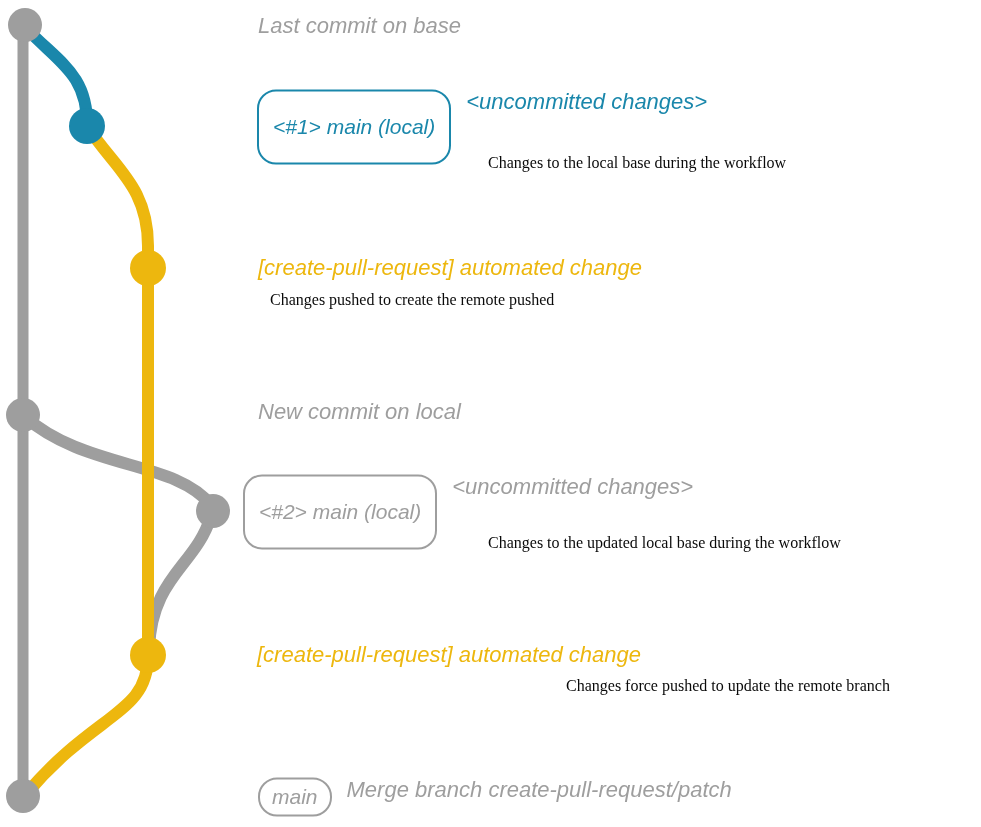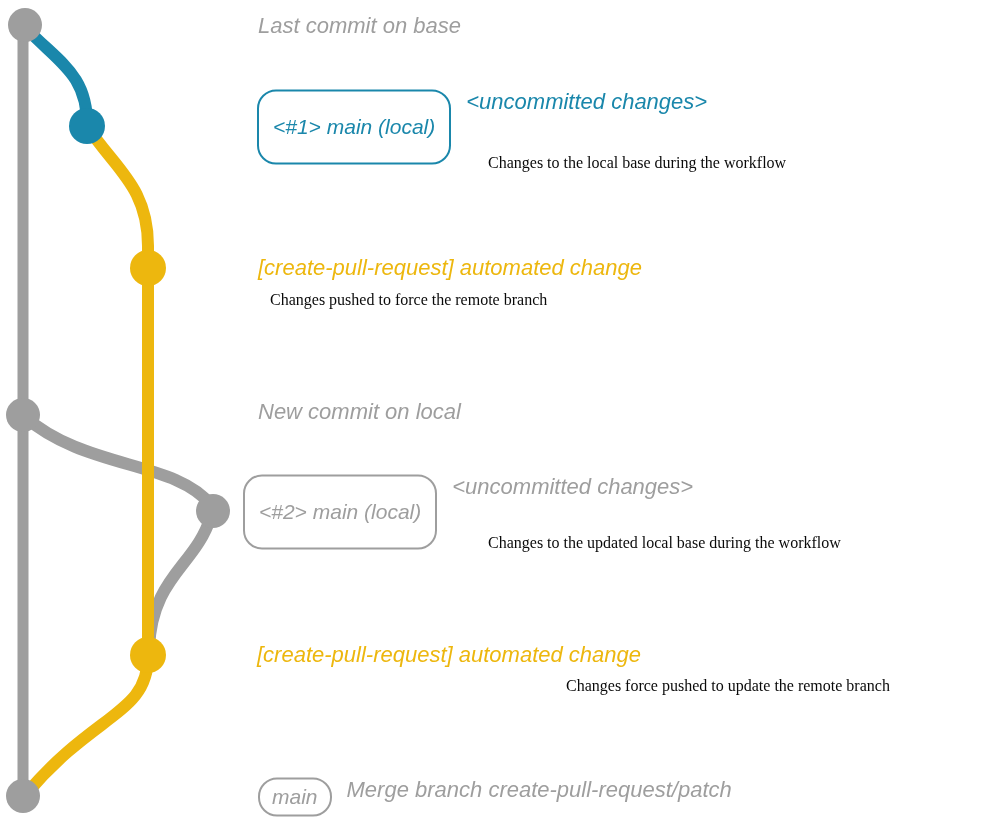--- a/index.html
+++ b/index.html
@@ -87,21 +87,21 @@
 
   <div class="row" style="left:257px; top:127px">
     <span class="pill blue">&lt;#1&gt; main (local)</span>
     <span class="label blue">&lt;uncommitted changes&gt;</span>
   </div>
   <div class="caption" style="left:488px; top:163px">Changes to the local base during the workflow</div>
 
   <div class="row" style="left:258px; top:268px">
     <span class="label yellow">[create-pull-request] automated change</span>
   </div>
-  <div class="caption" style="left:270px; top:300px">Changes pushed to force the remote branch</div>
+  <div class="caption" style="left:270px; top:300px">Changes pushed to create the remote pushed</div>
 
   <div class="row" style="left:258px; top:412px">
     <span class="label gray">New commit on local</span>
   </div>
 
   <div class="row" style="left:243px; top:512px">
     <span class="pill gray">&lt;#2&gt; main (local)</span>
     <span class="label gray">&lt;uncommitted changes&gt;</span>
   </div>
   <div class="caption" style="left:488px; top:543px">Changes to the updated local base during the workflow</div>

